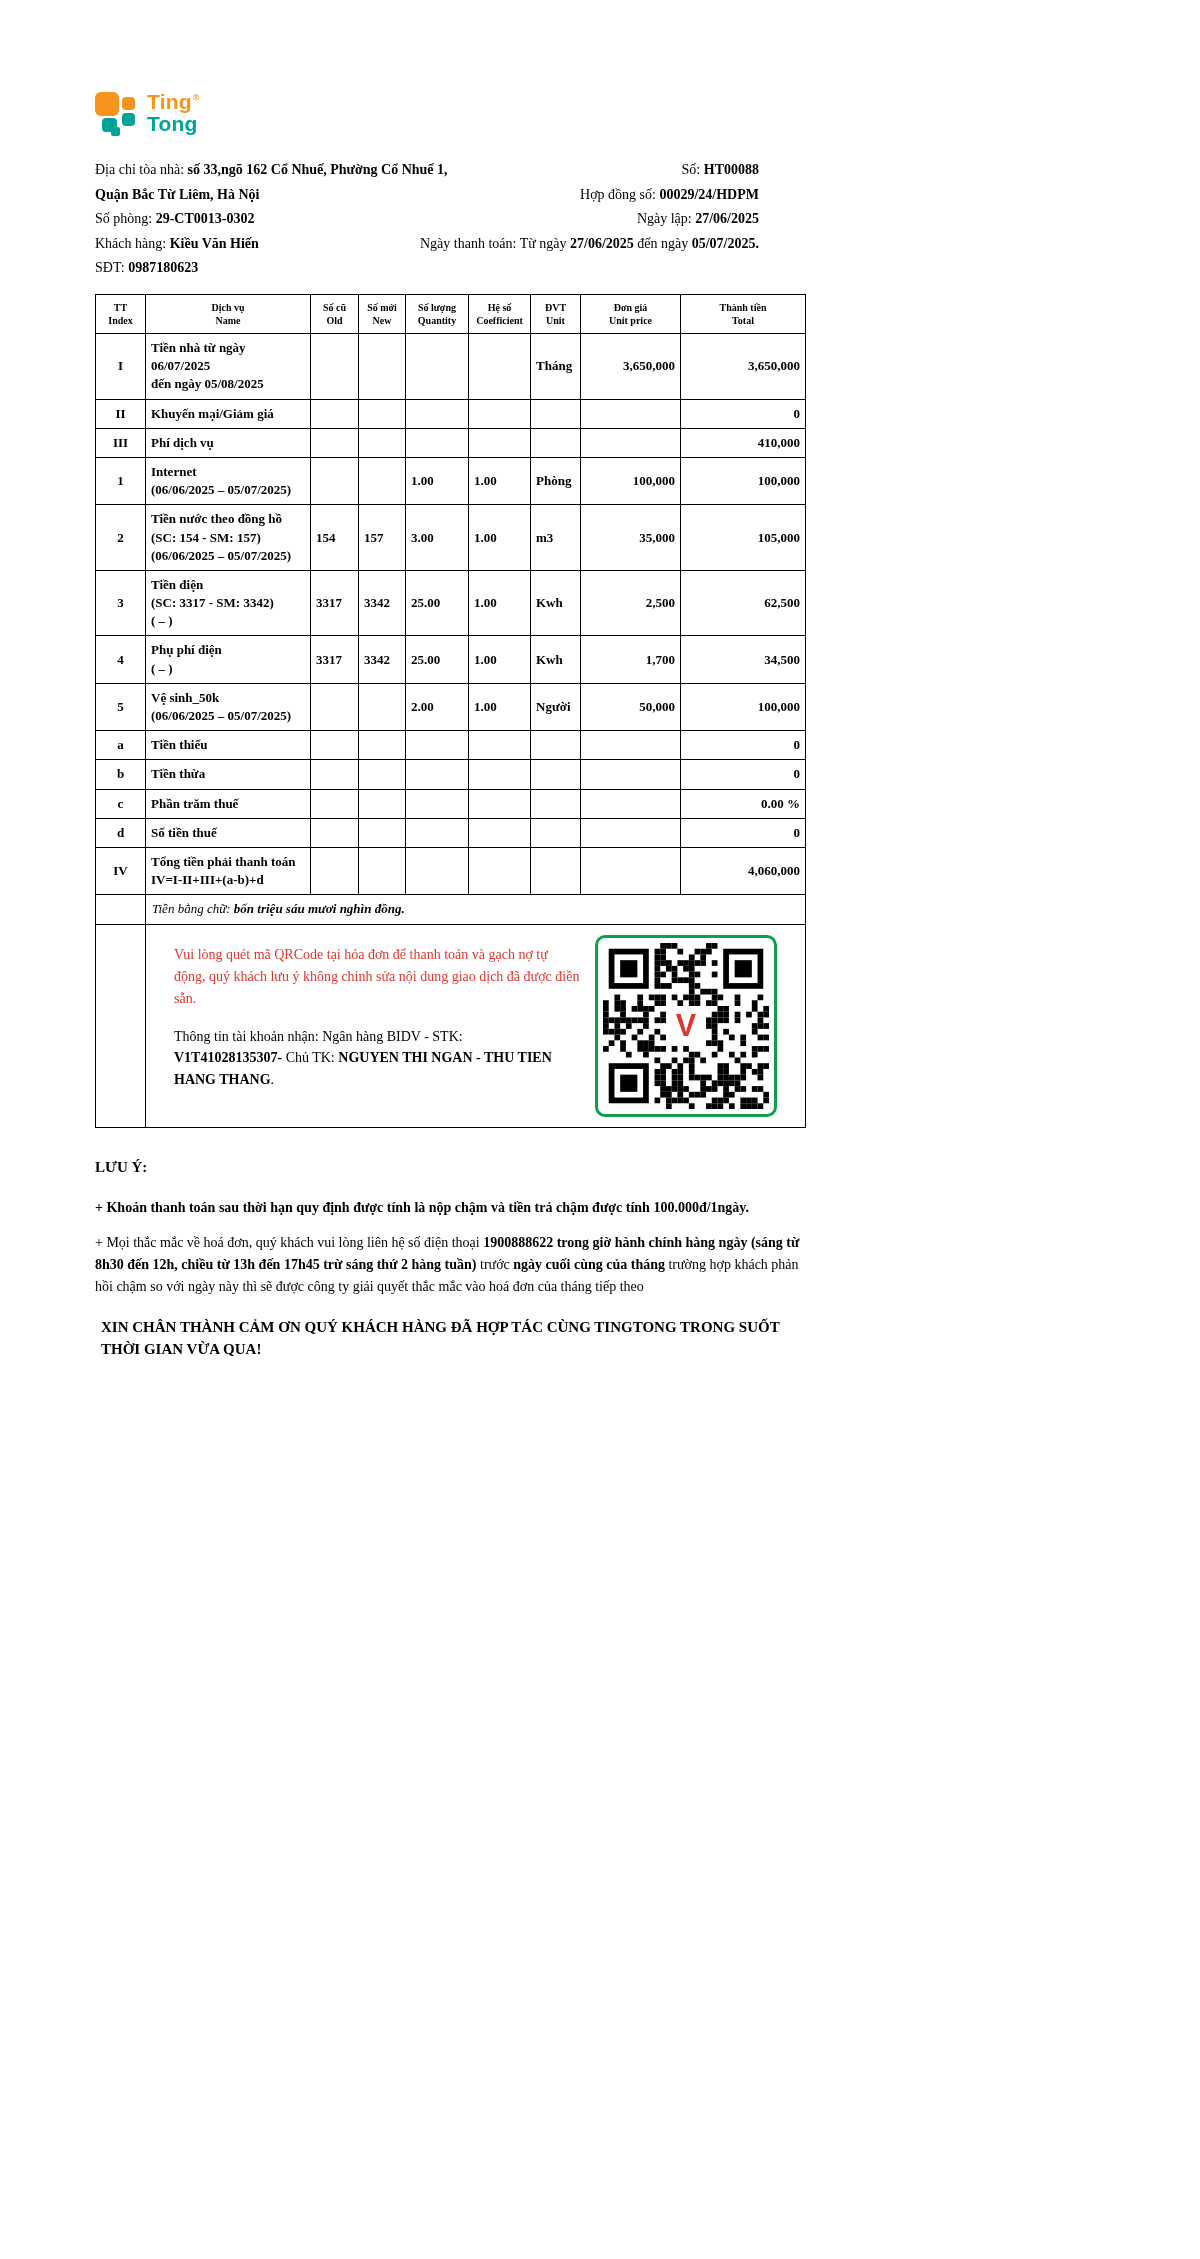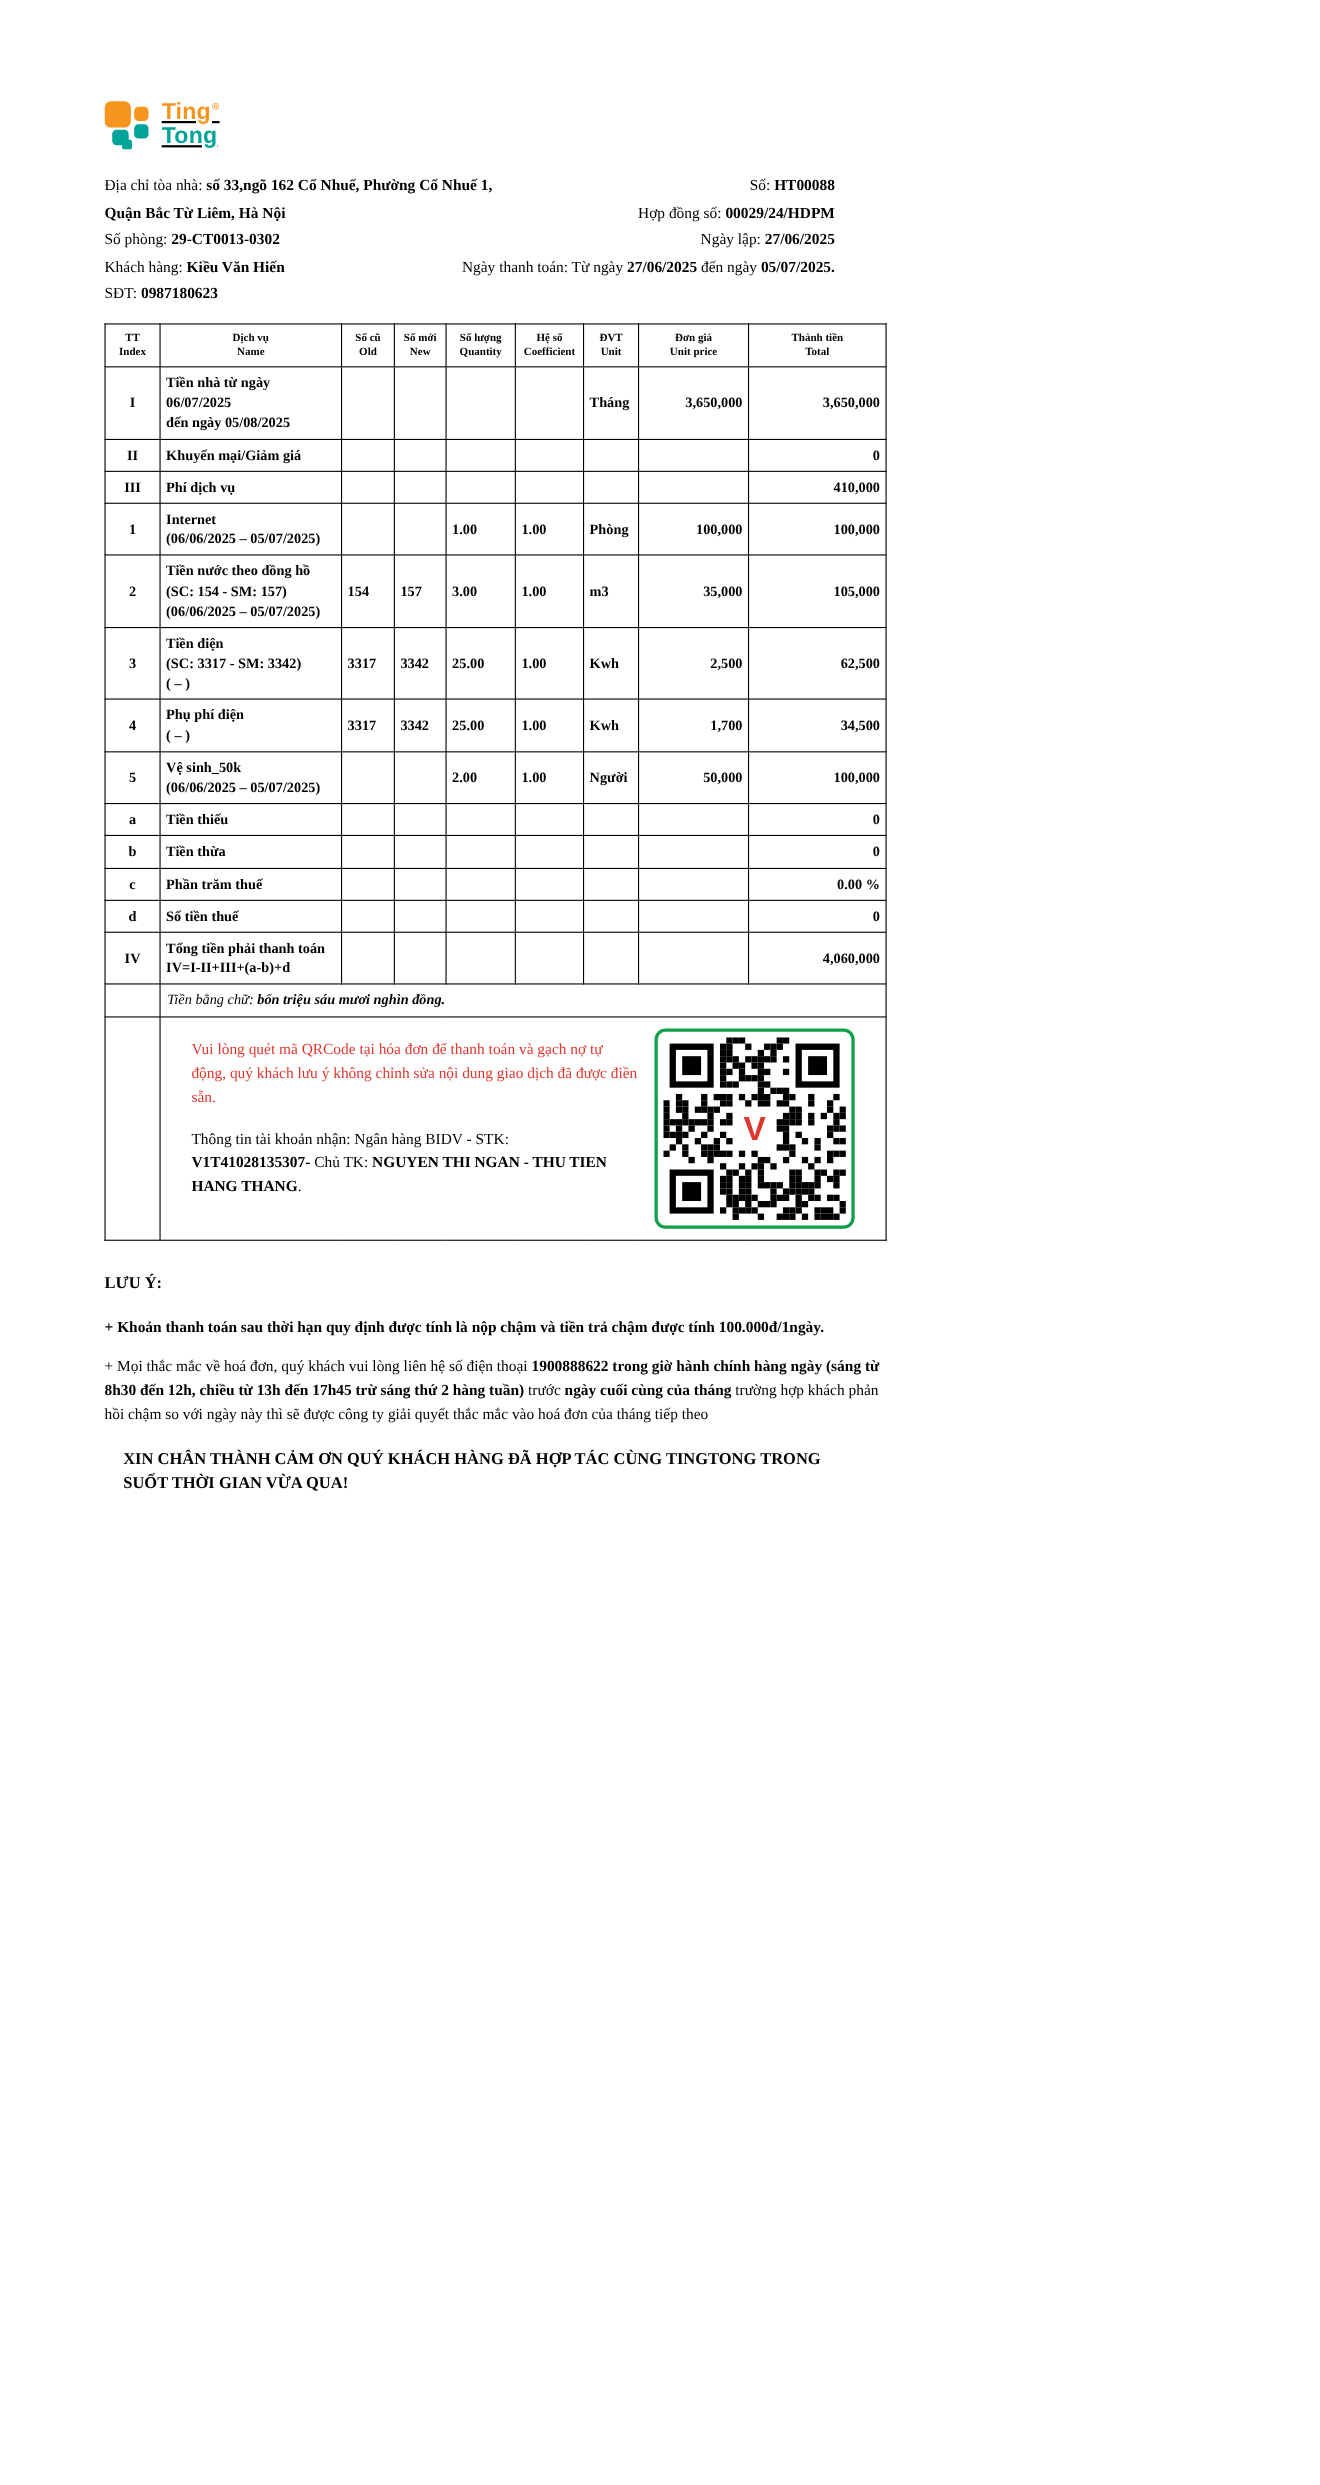--- a/index.html
+++ b/index.html
@@ -7,21 +7,21 @@
   body {
     width: 1200px; height: 2259px; background: #ffffff;
     font-family: "Liberation Serif", "DejaVu Serif", serif;
     font-size: 14px; color: #000; position: relative; overflow: hidden;
   }
   .page { position: absolute; left: 95px; top: 90px; width: 710px; }
 
   
   .header-row { display: flex; justify-content: space-between; align-items: flex-start; }
   .logo { display: flex; align-items: center; gap: 8px; }
-  .logo-text { font-family: "Liberation Sans", "DejaVu Sans", sans-serif; font-weight: bold; font-size: 21px; line-height: 1.05; letter-spacing: 0.2px; text-decoration: underline; }
+  .logo-text { font-family: "Liberation Sans", "DejaVu Sans", sans-serif; font-weight: bold; font-size: 21px; line-height: 1.05; letter-spacing: 0.2px; }
   .logo-ting { color: var(--logo-orange, #f7941e); }
   .logo-tong { color: var(--logo-teal, #00a397); }
   .logo-reg { font-size: 9px; vertical-align: super; margin-left: 1px; }
   .doc-title { width: 310px; margin-right: 36px; text-align: center; font-weight: bold; font-size: 18px; line-height: 1.35; }
 
   
   .info-section { position: relative; margin-top: 22px; min-height: 128px; }
   .info-left { width: 380px; line-height: 1.75; }
   .info-right { position: absolute; top: 0; right: 46px; width: 450px; text-align: right; line-height: 1.75; }
   .bold { font-weight: bold; }
@@ -46,21 +46,21 @@
   .qr-text { width: 428px; padding-left: 2px; }
   .qr-notice { color: var(--notice-red, #e0392f); margin: 0 0 16px 16px; line-height: 1.55; font-size: 14px; }
   .qr-account { margin: 16px; line-height: 1.55; font-size: 14px; }
   .qr-frame { flex: none; border: 3px solid var(--qr-border-green, #0fa04c); border-radius: 10px; padding: 5px; background: #fff; margin-right: 18px; line-height: 0; }
 
   
   .footer-notes { margin-top: 28px; line-height: 1.55; }
   .note-title { font-weight: bold; font-size: 15px; margin: 0 0 18px 0; }
   .note1 { font-weight: bold; margin: 0 0 14px 0; }
   .note2 { margin: 0 0 18px 0; }
-  .thanks { font-weight: bold; font-size: 15px; margin: 17px; line-height: 1.5; }
+  .thanks { font-weight: bold; font-size: 15px; margin: 6px; line-height: 1.5; }
 </style>
 </head>
 <body>
 
 <div class="page">
 
   <div class="header-row">
     <div class="logo">
       <svg width="44" height="46" viewBox="0 0 44 46" aria-hidden="true">
         <rect x="0" y="2" width="24" height="24" rx="6" fill="var(--logo-orange, #f7941e)"></rect>

